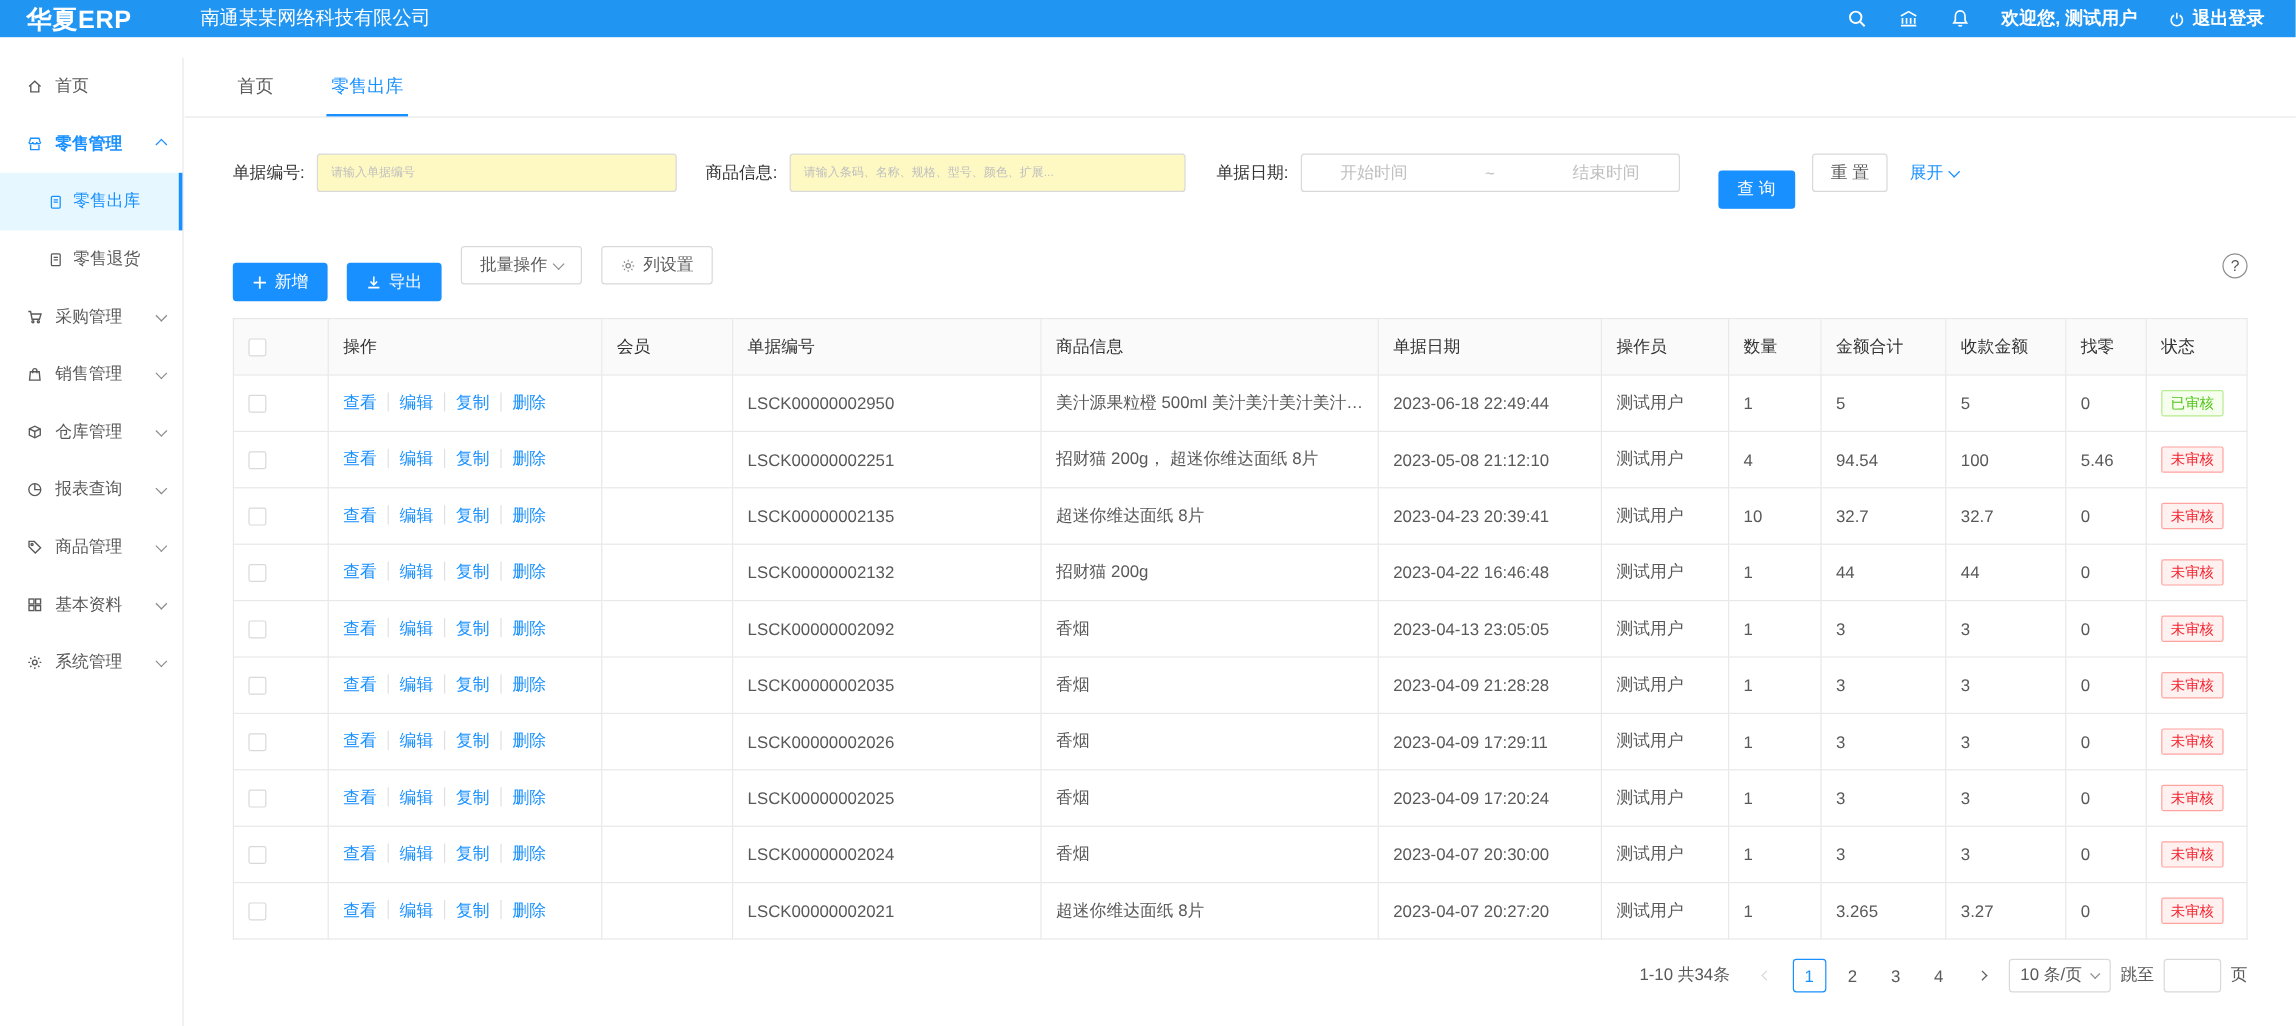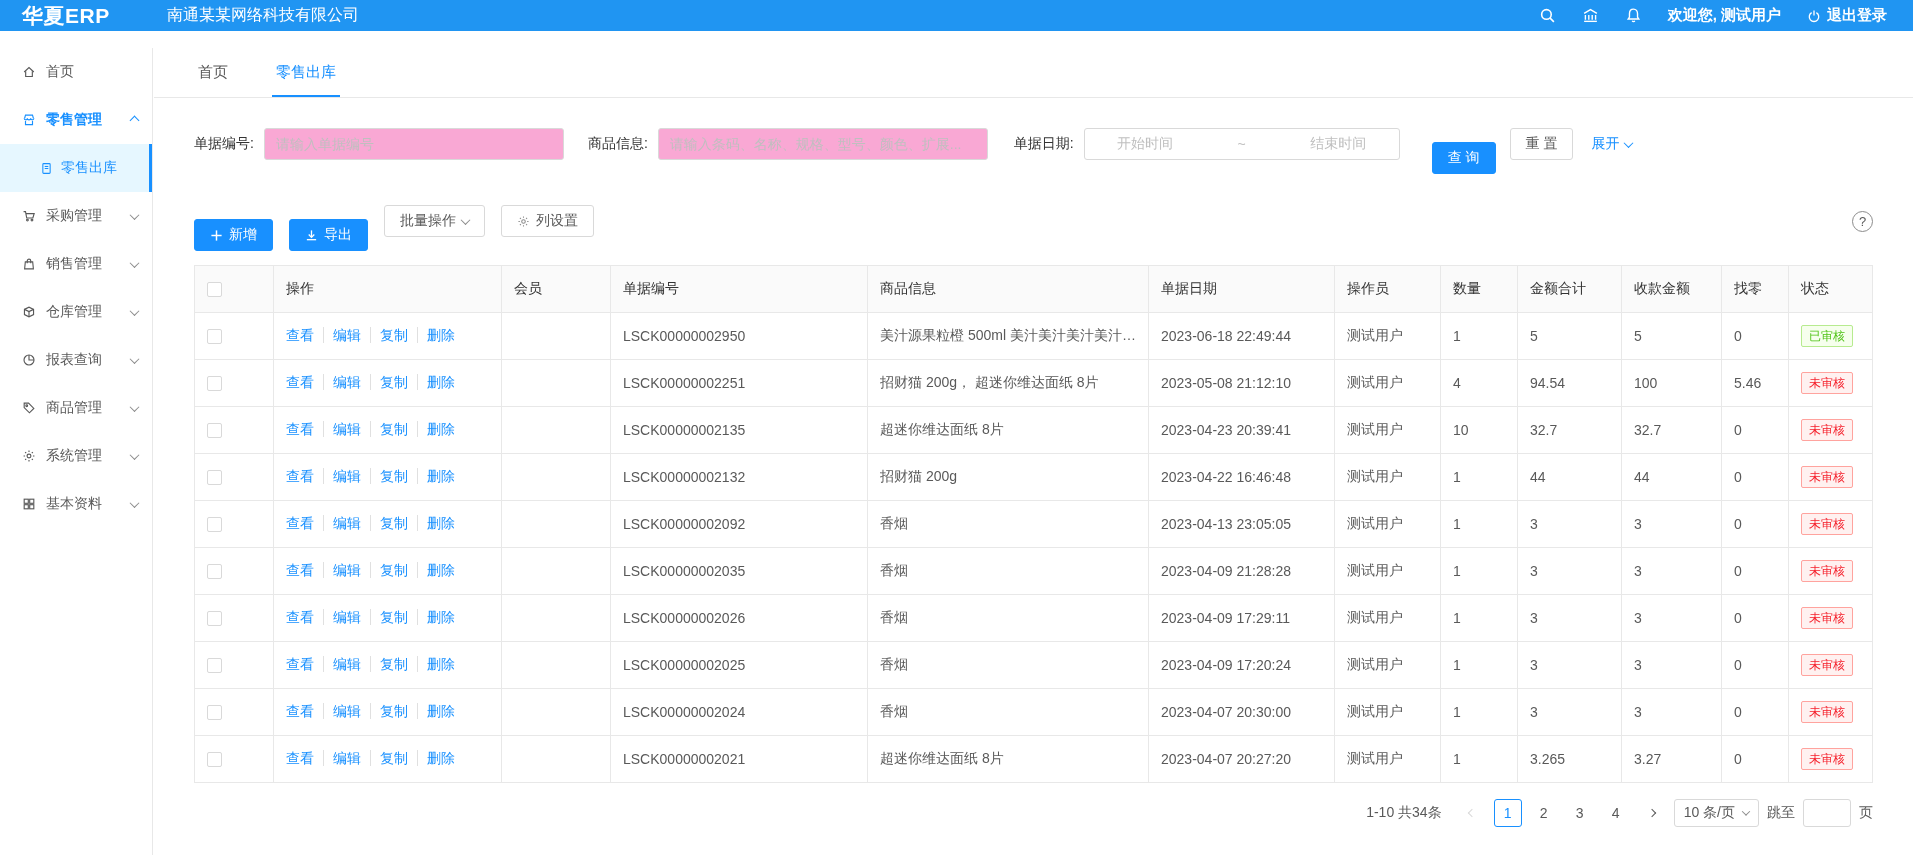--- a/index.html
+++ b/index.html
@@ -37,21 +37,21 @@
 
   .tabbar { height:50px; border-bottom:1px solid #e8e8e8; display:flex; align-items:flex-end; padding-left:40px; background:#fff; }
   .tab { font-size:15px; color:#595959; padding:13px 4px; margin-right:40px; cursor:pointer; border-bottom:2px solid transparent; }
   .tab.active { color:#1890ff; border-bottom-color:#1890ff; }
 
   .content { padding:0 40px; }
 
   
   .filters { margin-top:16px; display:flex; align-items:center; }
   .f-label { font-size:14px; color:#333; margin-right:10px; white-space:nowrap; }
-  .inp { height:32px; border:1px solid #d9d9d9; border-radius:3px; font-size:14px; padding:0 11px; color:#595959; outline:none; background:#f9a8d4; font-family:inherit; }
+  .inp { height:32px; border:1px solid #d9d9d9; border-radius:3px; font-size:10px; padding:0 11px; color:#595959; outline:none; background:#fef9c3; font-family:inherit; }
   .inp::placeholder { color:#bfbfbf; }
   .inp.bill { width:300px; margin-right:24px; }
   .inp.goods { width:330px; margin-right:26px; }
   .daterange { width:316px; height:32px; border:1px solid #d9d9d9; border-radius:3px; display:flex; align-items:center; justify-content:space-around; font-size:14px; color:#bfbfbf; cursor:text; margin-right:32px; }
   .btn { height:32px; border-radius:3px; font-size:14px; padding:0 15px; cursor:pointer; display:inline-flex; align-items:center; gap:6px; border:1px solid #d9d9d9; background:#fff; color:#595959; font-family:inherit; white-space:nowrap; }
   .btn.primary { background:#1890ff; border-color:#1890ff; color:#fff;margin-top:28px; }
   .btn + .btn { margin-left:14px; }
   .expand-link { margin-left:18px; color:#1890ff; font-size:14px; cursor:pointer; display:inline-flex; align-items:center; gap:6px; }
   .expand-link .chev { color:#1890ff; }
 
@@ -139,20 +139,28 @@
 
   <div class="sub-item active">
     <svg class="icn" viewBox="0 0 16 16" fill="none" stroke="currentColor" stroke-width="1.3">
         <rect x="3.5" y="2" width="9" height="12" rx="1"></rect>
         <line x1="5.8" y1="5.5" x2="10.2" y2="5.5"></line>
         <line x1="5.8" y1="8" x2="10.2" y2="8"></line>
       </svg>
     <span class="lbl">零售出库</span>
   </div>
 
+  <div class="sub-item">
+    <svg class="icn" viewBox="0 0 16 16" fill="none" stroke="currentColor" stroke-width="1.3">
+        <rect x="3.5" y="2" width="9" height="12" rx="1"></rect>
+        <line x1="5.8" y1="5.5" x2="10.2" y2="5.5"></line>
+        <line x1="5.8" y1="8" x2="10.2" y2="8"></line>
+      </svg>
+    <span class="lbl">零售退货</span>
+  </div>
 
   <div class="side-item">
     <svg class="icn" viewBox="0 0 16 16" fill="none" stroke="currentColor" stroke-width="1.3">
         <path d="M1.8 3 H4 L5.4 10.3 H12.4 L13.9 5.3 H4.4"></path>
         <circle cx="6.2" cy="12.7" r="1"></circle>
         <circle cx="11.4" cy="12.7" r="1"></circle>
       </svg>
     <span class="lbl">采购管理</span>
     <span class="chev down"></span>
   </div>
@@ -185,40 +193,40 @@
     <span class="lbl">报表查询</span>
     <span class="chev down"></span>
   </div>
 
   <div class="side-item">
     <svg class="icn" viewBox="0 0 16 16" fill="none" stroke="currentColor" stroke-width="1.3">
         <path d="M2.5 2.5 H7.5 L13.5 8.5 L8.5 13.5 L2.5 7.5 Z"></path>
         <circle cx="5.4" cy="5.4" r="1"></circle>
       </svg>
     <span class="lbl">商品管理</span>
-    <span class="chev down"></span>
-  </div>
-
-  <div class="side-item">
-    <svg class="icn" viewBox="0 0 16 16" fill="none" stroke="currentColor" stroke-width="1.3">
-        <circle cx="8" cy="8" r="2.2"></circle>
-        <path d="M8 1.8 V3.5 M8 12.5 V14.2 M1.8 8 H3.5 M12.5 8 H14.2 M3.6 3.6 L4.8 4.8 M11.2 11.2 L12.4 12.4 M12.4 3.6 L11.2 4.8 M4.8 11.2 L3.6 12.4"></path>
-      </svg>
-    <span class="lbl">系统管理</span>
     <span class="chev down"></span>
   </div>
 
   <div class="side-item">
     <svg class="icn" viewBox="0 0 16 16" fill="none" stroke="currentColor" stroke-width="1.3">
         <rect x="2.5" y="2.5" width="4.7" height="4.7"></rect>
         <rect x="8.8" y="2.5" width="4.7" height="4.7"></rect>
         <rect x="2.5" y="8.8" width="4.7" height="4.7"></rect>
         <rect x="8.8" y="8.8" width="4.7" height="4.7"></rect>
       </svg>
     <span class="lbl">基本资料</span>
+    <span class="chev down"></span>
+  </div>
+
+  <div class="side-item">
+    <svg class="icn" viewBox="0 0 16 16" fill="none" stroke="currentColor" stroke-width="1.3">
+        <circle cx="8" cy="8" r="2.2"></circle>
+        <path d="M8 1.8 V3.5 M8 12.5 V14.2 M1.8 8 H3.5 M12.5 8 H14.2 M3.6 3.6 L4.8 4.8 M11.2 11.2 L12.4 12.4 M12.4 3.6 L11.2 4.8 M4.8 11.2 L3.6 12.4"></path>
+      </svg>
+    <span class="lbl">系统管理</span>
     <span class="chev down"></span>
   </div>
 
 </div>
 
 <div class="main">
 
   <div class="tabbar">
     <div class="tab">首页</div>
     <div class="tab active">零售出库</div>

